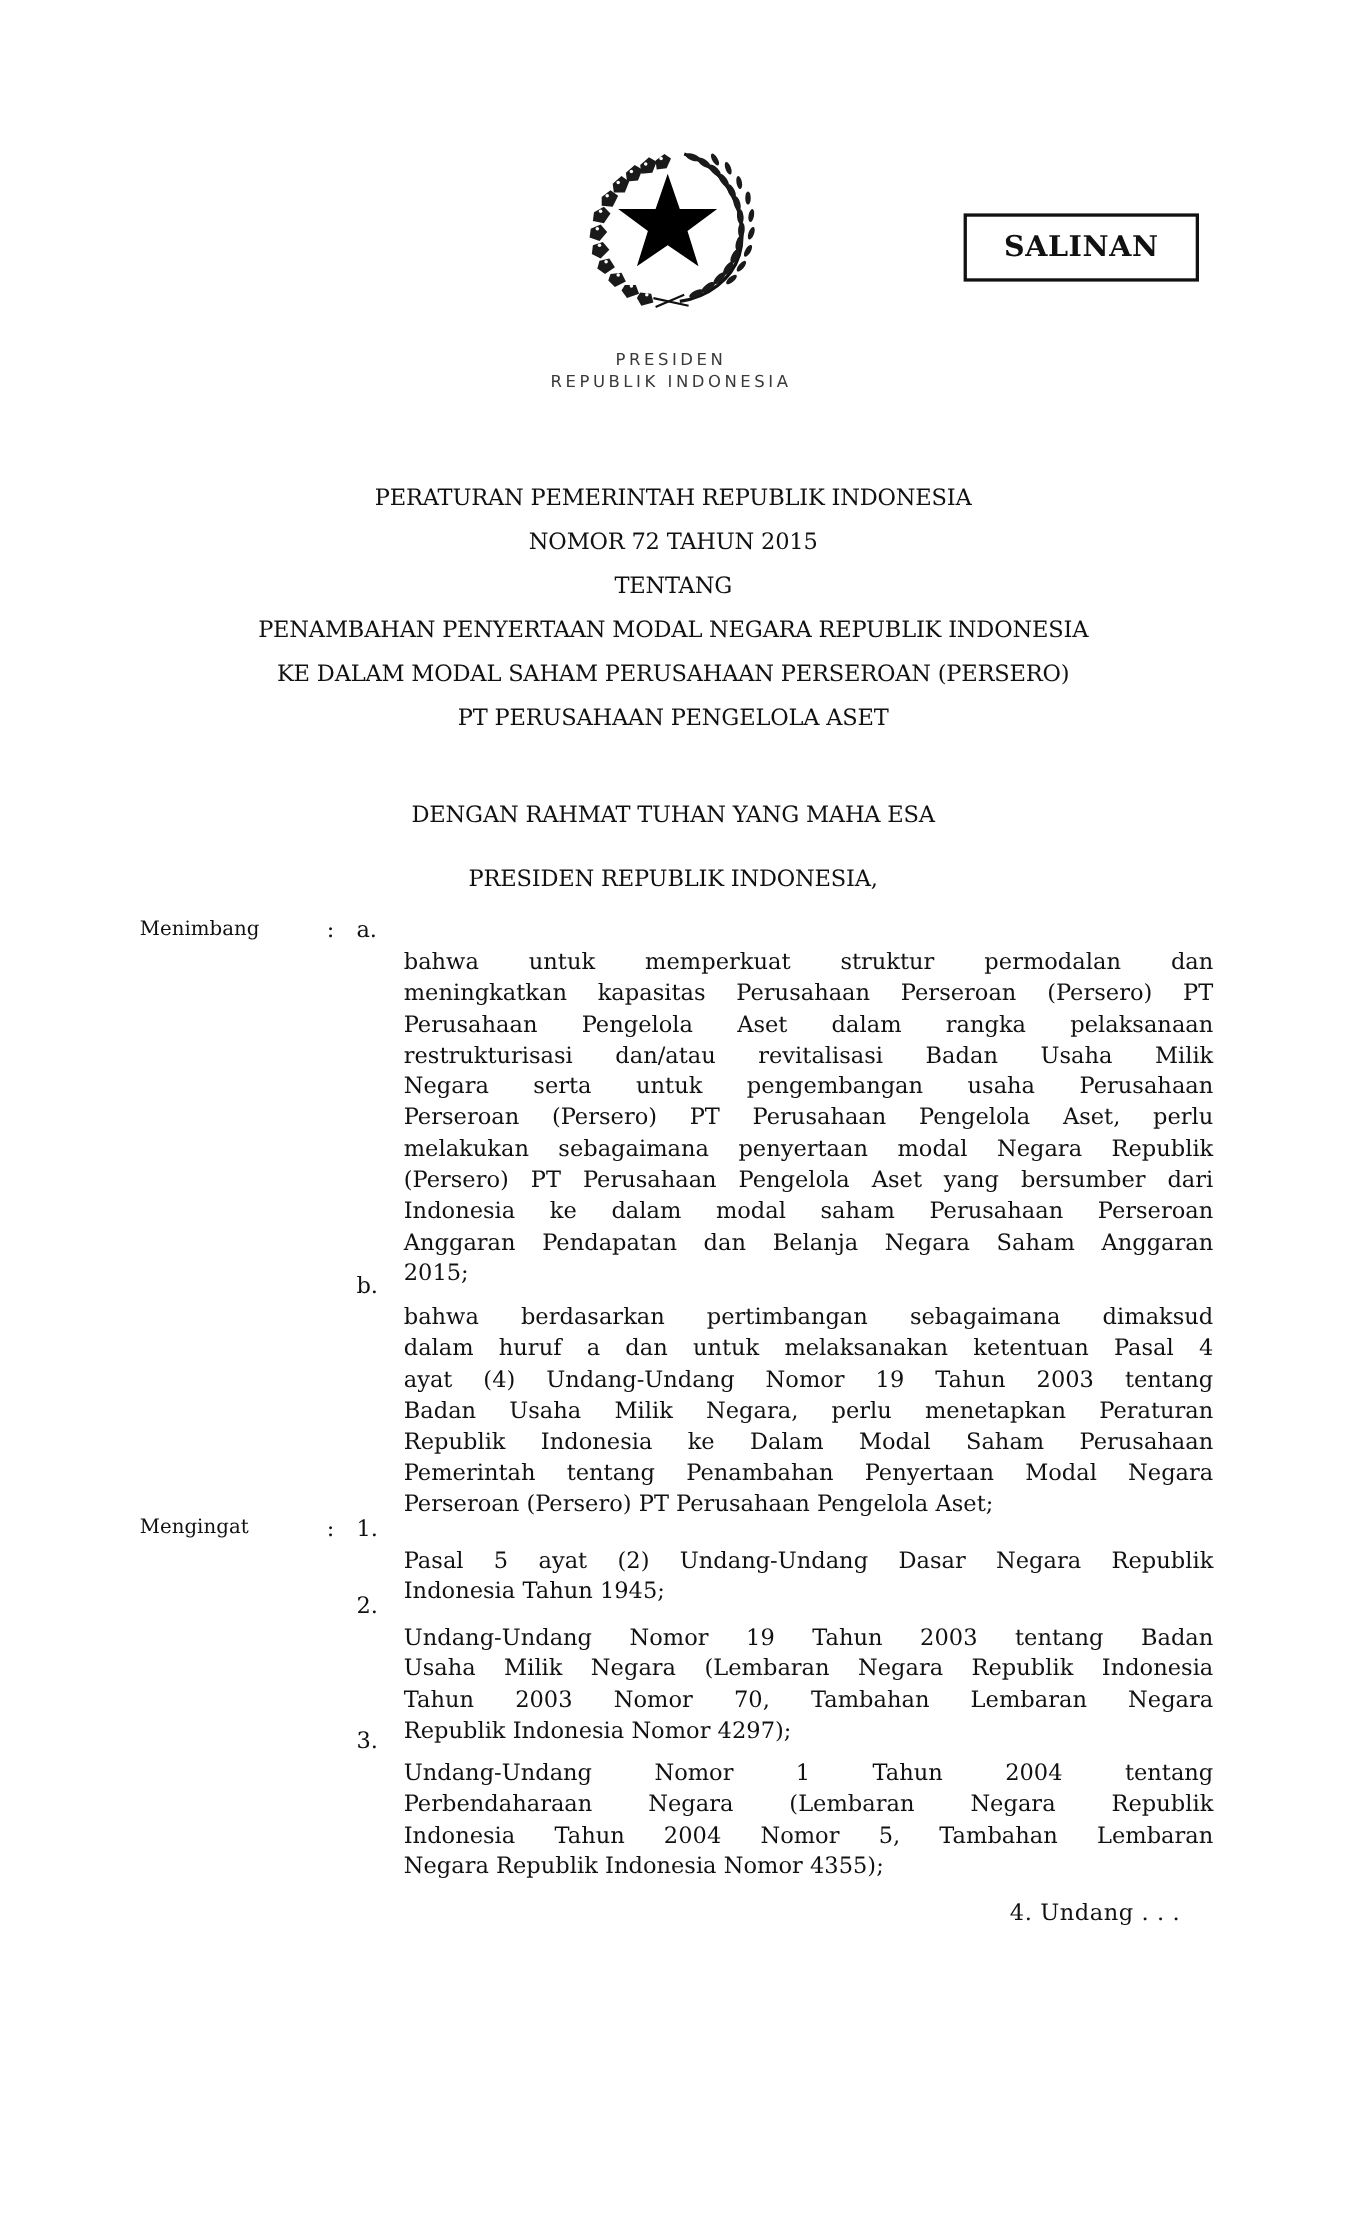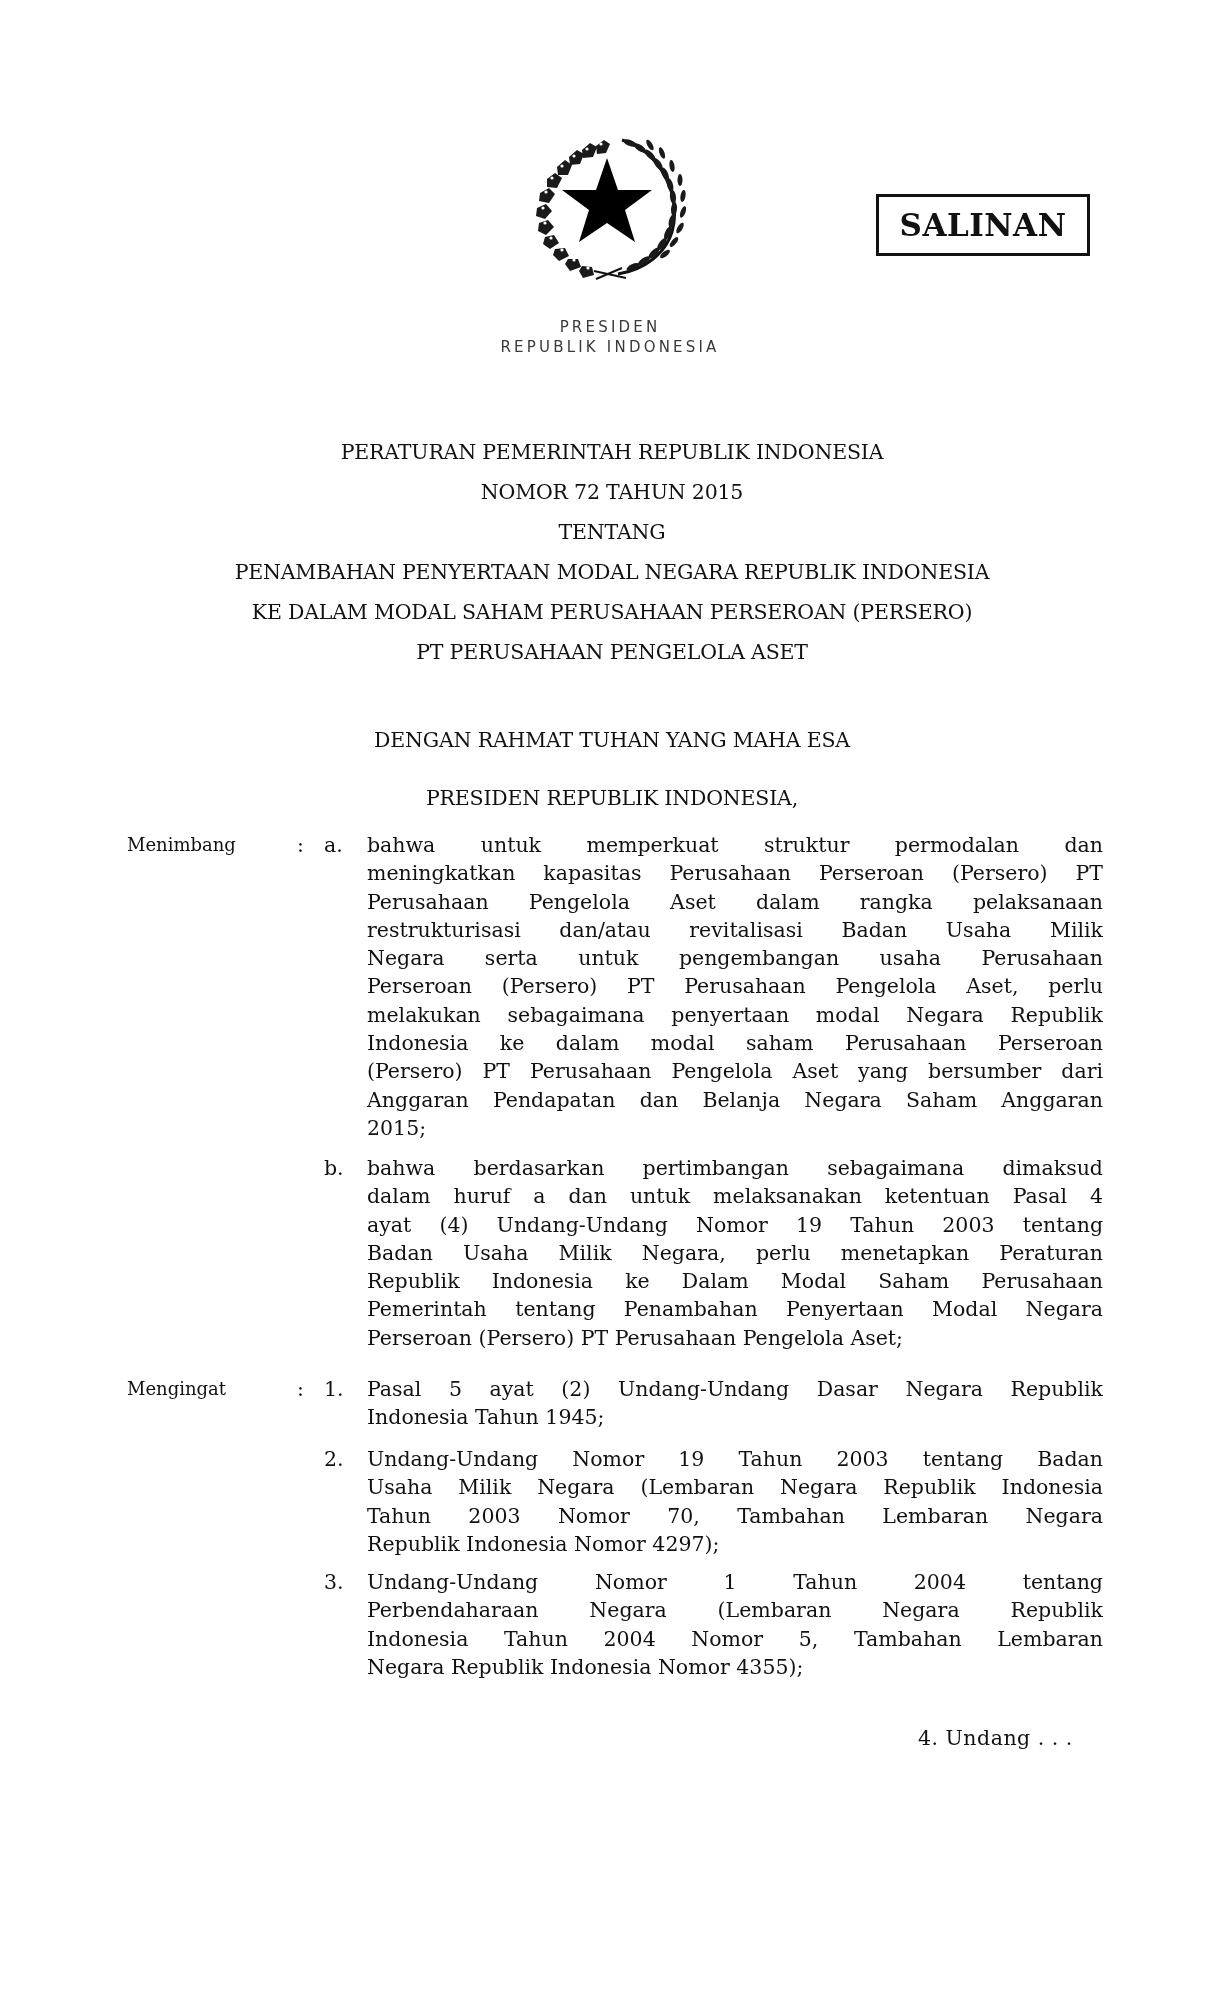--- a/index.html
+++ b/index.html
@@ -2,31 +2,31 @@
 <html><head>
 <meta charset="utf-8">
 <style>
   html, body { margin:0; padding:0; background:#ffffff; }
   body { width:1224px; height:2016px; position:relative; overflow:hidden;
          font-family:"DejaVu Serif", "Liberation Serif", serif; color:#111; }
   .abs { position:absolute; }
   #emblem { left:522px; top:128px; width:166px; height:152px; }
   #salinan { left:876px; top:194px; width:214px; height:62px; border:3px solid #111;
              box-sizing:border-box; display:flex; align-items:center; justify-content:center;
-             font-family:"DejaVu Serif", serif; font-weight:bold; font-size:31px; letter-spacing:0.5px; }
+             font-family:"DejaVu Serif", serif; font-weight:bold; font-size:26px; letter-spacing:0.5px; }
   .pres-caption { left:0; width:1224px; text-align:center; color:#3a3a3a;
                   font-family:"DejaVu Sans", "Liberation Sans", sans-serif; font-size:15px;
                   letter-spacing:3.2px; font-weight:normal; }
   #cap1 { top:318px; left:-2px; }
   #cap2 { top:338px; left:-2px; }
   .title { left:0; width:1224px; text-align:center; font-size:20.5px; letter-spacing:-0.2px; }
   .row-label { left:127px; font-size:18px; }
   .colon { left:297px; font-size:20.5px; }
   .marker { left:324px; font-size:20.5px; }
-  .para { left:367px; width:736px; font-size:20.5px; }
+  .para { left:367px; width:736px; font-size:20.5px;margin-top:29px; }
   .line { height:28.3px; line-height:28.3px; white-space:nowrap; text-align:justify; text-align-last:justify; overflow:visible; }
   .line.last { text-align-last:left; }
   .next-page { left:918px; font-size:20.5px; letter-spacing:0.5px; }
   .tline { height:24px; line-height:24px; }
 </style>
 </head>
 <body>
 
 <div id="emblem" class="abs">
   <svg width="166" height="152" viewBox="0 0 166 152">
@@ -115,22 +115,22 @@
 
 <div class="abs marker line" style="top:831px">a.</div>
 <div class="abs para" style="top:831px">
   <div class="line" style="white-space: nowrap;">bahwa untuk memperkuat struktur permodalan dan</div>
   <div class="line" style="white-space: nowrap;">meningkatkan kapasitas Perusahaan Perseroan (Persero) PT</div>
   <div class="line" style="white-space: nowrap;">Perusahaan Pengelola Aset dalam rangka pelaksanaan</div>
   <div class="line" style="white-space: nowrap;">restrukturisasi dan/atau revitalisasi Badan Usaha Milik</div>
   <div class="line" style="white-space: nowrap;">Negara serta untuk pengembangan usaha Perusahaan</div>
   <div class="line" style="white-space: nowrap;">Perseroan (Persero) PT Perusahaan Pengelola Aset, perlu</div>
   <div class="line" style="white-space: nowrap;">melakukan sebagaimana penyertaan modal Negara Republik</div>
+  <div class="line" style="white-space: nowrap;">(Persero) PT Perusahaan Pengelola Aset yang bersumber dari</div>
   <div class="line" style="white-space: nowrap;">Indonesia ke dalam modal saham Perusahaan Perseroan</div>
-  <div class="line" style="white-space: nowrap;">(Persero) PT Perusahaan Pengelola Aset yang bersumber dari</div>
   <div class="line" style="white-space: nowrap;">Anggaran Pendapatan dan Belanja Negara Saham Anggaran</div>
   <div class="line last" style="white-space: nowrap;">2015;</div>
 </div>
 
 <div class="abs marker line" style="top:1154px">b.</div>
 <div class="abs para" style="top:1154px">
   <div class="line" style="white-space: nowrap;">bahwa berdasarkan pertimbangan sebagaimana dimaksud</div>
   <div class="line" style="white-space: nowrap;">dalam huruf a dan untuk melaksanakan ketentuan Pasal 4</div>
   <div class="line" style="white-space: nowrap;">ayat (4) Undang-Undang Nomor 19 Tahun 2003 tentang</div>
   <div class="line" style="white-space: nowrap;">Badan Usaha Milik Negara, perlu menetapkan Peraturan</div>

